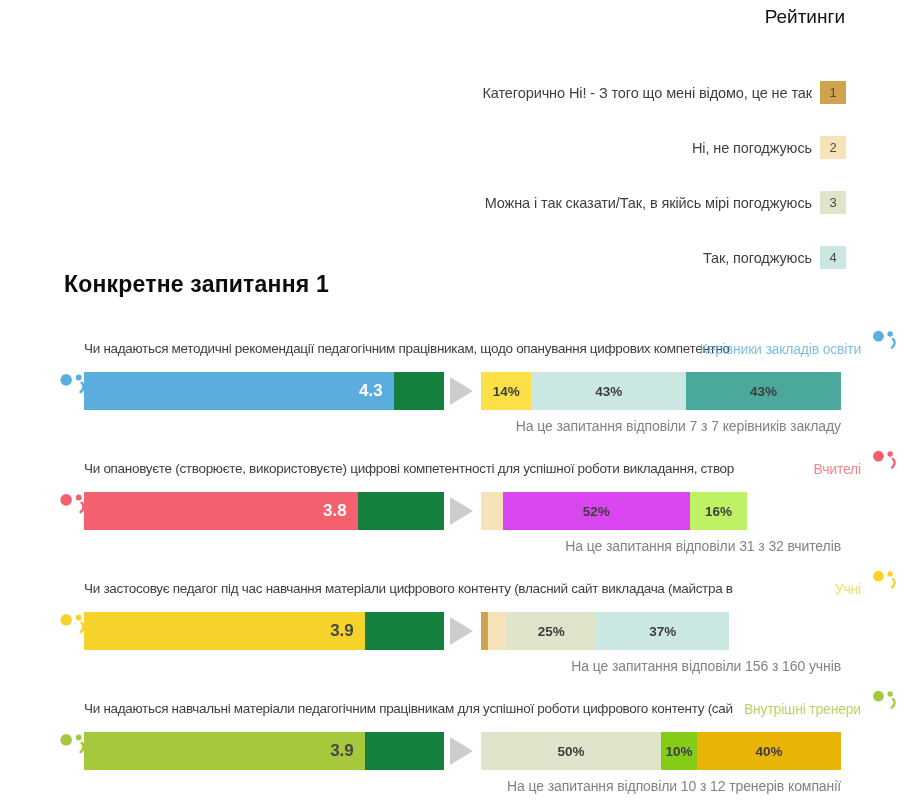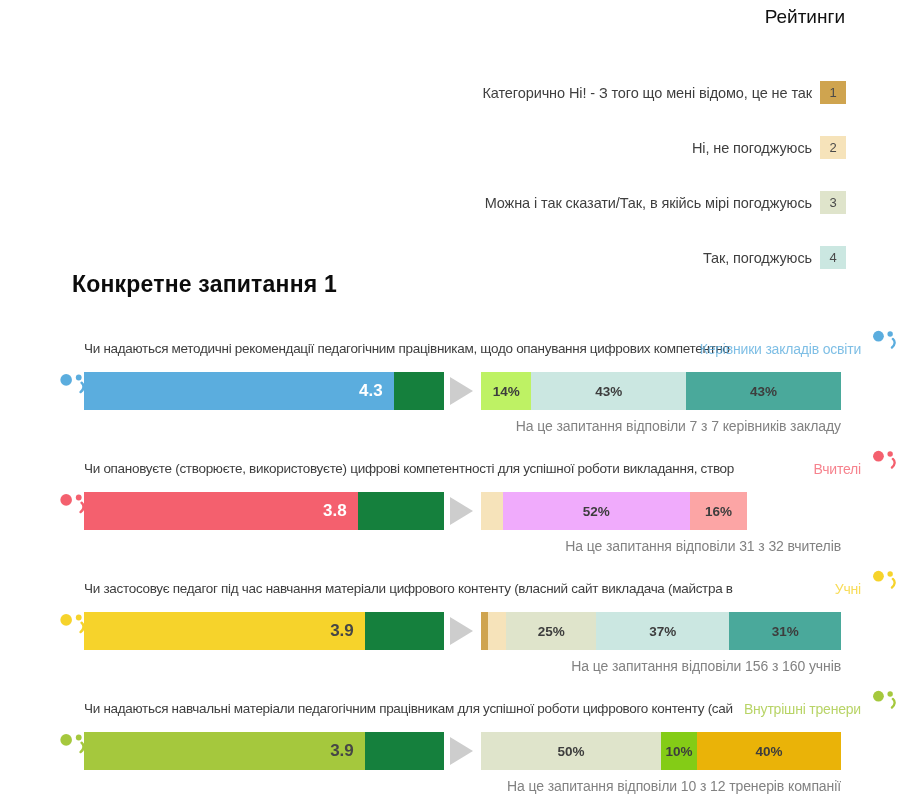--- a/index.html
+++ b/index.html
@@ -8,21 +8,21 @@
 
   
   .ratings-title{position:absolute;top:6px;right:63px;font-size:19px;font-weight:normal;color:#111;}
   .legend{position:absolute;top:49px;right:62px;}
   .legend-item{display:flex;align-items:center;justify-content:flex-end;height:23px;margin-bottom:10px;margin-top:32px;}
   .legend-label{font-size:14.5px;color:#3f3f3f;margin-right:8px;white-space:nowrap;letter-spacing:-0.1px;}
   .legend-box{width:26px;height:23px;display:flex;align-items:center;justify-content:center;
               font-size:13px;color:#4a4a4a;}
 
   
-  .section-title{position:absolute;left:72px;top:271px;font-size:23px;font-weight:bold;color:#0c0c0c;letter-spacing:0.2px;}
+  .section-title{position:absolute;left:64px;top:271px;font-size:23px;font-weight:bold;color:#0c0c0c;letter-spacing:0.2px;}
 
   
   .q-row{position:absolute;left:56px;width:848px;height:104px;}
   .q-row.r0{top:338px}.q-row.r1{top:458px}.q-row.r2{top:578px}.q-row.r3{top:698px}
 
   .q-text{position:absolute;left:28px;top:3px;width:772px;white-space:nowrap;overflow:hidden;
           font-size:13.5px;color:#3e3e3e;letter-spacing:-0.3px;}
   .q-group{position:absolute;top:3px;right:43px;font-size:14px;white-space:nowrap;
            color:var(--row-color);opacity:.78;letter-spacing:-0.2px;}
   .q-group-icon{position:absolute;top:-9px;right:8px;width:27px;height:36px;color:var(--row-color);}
@@ -91,21 +91,21 @@
       <circle cx="23.5" cy="5.5" r="3" fill="currentColor"></circle>
       <path d="M26.5 11 C29.5 13.5 29 18 25.5 20.5" stroke="currentColor" stroke-width="2.6" fill="none" stroke-linecap="round"></path>
     </svg>
     <div class="score-track">
       <div class="score-fill" style="width: 86%;">
         <span class="score-value" style="color: rgb(255, 255, 255);">4.3</span>
       </div>
     </div>
     <div class="arrow"></div>
     <div class="stacked">
-          <div class="seg" style="width: 14%; background: #bef264;">
+          <div class="seg" style="width: 14%; background: #fde047;">
             <span>14%</span>
           </div>
           <div class="seg" style="width: 43%; background: rgb(203, 231, 225);">
             <span>43%</span>
           </div>
           <div class="seg" style="width: 43%; background: rgb(74, 169, 155);">
             <span>43%</span>
           </div>
         </div>
   </div>
@@ -134,24 +134,24 @@
     <div class="score-track">
       <div class="score-fill" style="width: 76%;">
         <span class="score-value" style="color: rgb(255, 255, 255);">3.8</span>
       </div>
     </div>
     <div class="arrow"></div>
     <div class="stacked">
           <div class="seg" style="width: 6%; background: rgb(246, 227, 186);">
             <span></span>
           </div>
-          <div class="seg" style="width: 52%; background: #f0abfc;">
+          <div class="seg" style="width: 52%; background: #d946ef;">
             <span>52%</span>
           </div>
-          <div class="seg" style="width: 16%; background: #fca5a5;">
+          <div class="seg" style="width: 16%; background: #bef264;">
             <span>16%</span>
           </div>
         </div>
   </div>
   <div class="note">На це запитання відповіли 31 з 32 вчителів</div>
 </div>
   <div class="q-row r2" style="--row-color: #f6d32b;">
   <span class="q-text">Чи застосовує педагог під час навчання матеріали цифрового контенту (власний сайт викладача (майстра в</span>
   <span class="q-group">Учні</span>
   <svg class="q-group-icon person-icon" viewBox="0 0 30 40" aria-hidden="true">
@@ -183,23 +183,20 @@
           </div>
           <div class="seg" style="width: 5%; background: rgb(246, 227, 186);">
             <span></span>
           </div>
           <div class="seg" style="width: 25%; background: rgb(223, 228, 203);">
             <span>25%</span>
           </div>
           <div class="seg" style="width: 37%; background: rgb(203, 231, 225);">
             <span>37%</span>
           </div>
-          <div class="seg" style="width: 31%; background: rgb(74, 169, 155);">
-            <span>31%</span>
-          </div>
         </div>
   </div>
   <div class="note">На це запитання відповіли 156 з 160 учнів</div>
 </div>
   <div class="q-row r3" style="--row-color: #a5c83d;">
   <span class="q-text">Чи надаються навчальні матеріали педагогічним працівникам для успішної роботи цифрового контенту (сай</span>
   <span class="q-group">Внутрішні тренери</span>
   <svg class="q-group-icon person-icon" viewBox="0 0 30 40" aria-hidden="true">
     <circle cx="10.5" cy="8" r="6" fill="currentColor"></circle>
     <rect data-shape="square" x="1.5" y="16.5" width="18" height="17" rx="4.5" fill="currentColor" style="display: none;"></rect>

